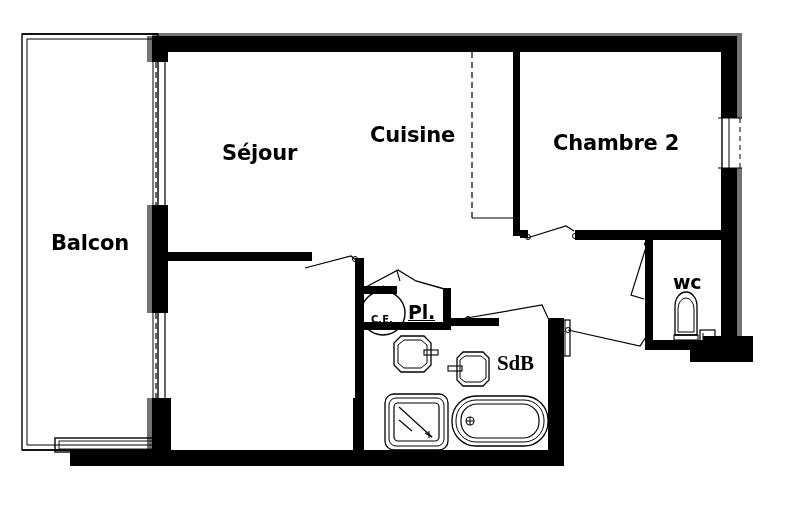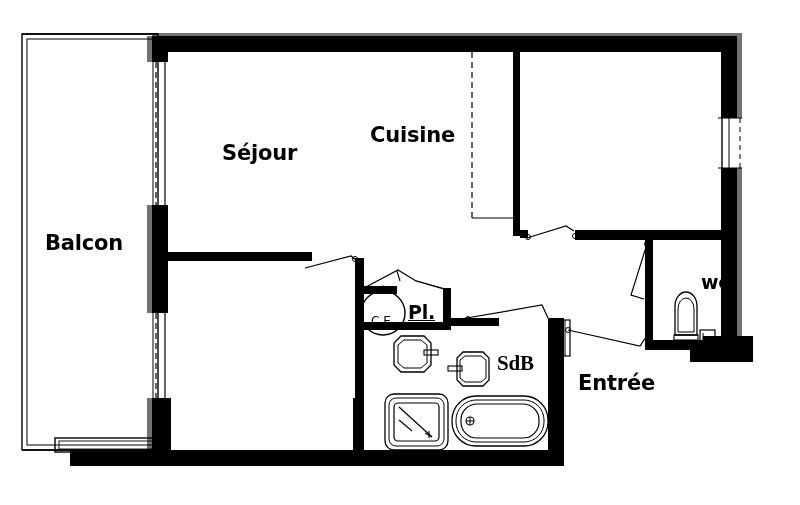--- a/index.html
+++ b/index.html
@@ -28,21 +28,21 @@
     position: absolute;
     color: #000000;
     font-family: "DejaVu Sans", sans-serif;
     font-weight: bold;
     white-space: nowrap;
     letter-spacing: -0.2px;
     line-height: 1;
   }
   .lbl-lg { font-size: 21px; }
   .lbl-md { font-size: 19px; }
-  .lbl-xs { font-size: 12px; font-weight: normal; letter-spacing: 0px; }
+  .lbl-xs { font-size: 10px; font-weight: bold; letter-spacing: 0px; }
 </style>
 </head>
 <body>
 
 <div id="plan-root">
 
   <svg id="plan-svg" viewBox="0 0 800 505">
     <g>
 
       <rect x="22" y="34" width="136" height="416" fill="none" stroke="#000" stroke-width="1.4"></rect>
@@ -197,31 +197,31 @@
       <circle cx="468" cy="319" r="2.5" fill="none" stroke="#000" stroke-width="1"></circle>
 
       <path d="M 568 330 L 640 346 L 646 337" fill="none" stroke="#000" stroke-width="1.2"></path>
       <circle cx="568" cy="330" r="2.5" fill="none" stroke="#000" stroke-width="1"></circle>
 
       <rect x="560" y="320" width="10" height="36" fill="none" stroke="#000" stroke-width="1.2"></rect>
       <line x1="565" y1="320" x2="565" y2="356" stroke="#000" stroke-width="1"></line>
     </g>
   </svg>
 
-  <div class="room-label lbl-lg" style="left:45px; top:233px;">Balcon</div>
+  <div class="room-label lbl-lg" style="left:51px; top:233px;">Balcon</div>
 
   <div class="room-label lbl-lg" style="left:198px; top:143px;margin-left:24px;">Séjour</div>
 
   <div class="room-label lbl-lg" style="left:370px; top:125px;">Cuisine</div>
 
+  <div class="room-label lbl-lg" style="left:553px; top:133px;">Chambre 2</div>
 
 
   <div class="room-label lbl-md" style="left:408px; top:303px;text-decoration:underline;">Pl.</div>
 
   <div class="room-label lbl-lg" style="left:497px; top:353px;font-family:Liberation Serif, serif;">SdB</div>
 
-  <div class="room-label lbl-md" style="left:673px; top:273px;margin-left:28px;">wc</div>
-
-  <div class="room-label lbl-lg" style="left:578px; top:373px;">Entrée</div>
+  <div class="room-label lbl-md" style="left:673px; top:273px;">wc</div>
+
 
   <div class="room-label lbl-xs" style="left:371px; top:315px;">C.E.</div>
 
 </div>
 
 </body></html>

